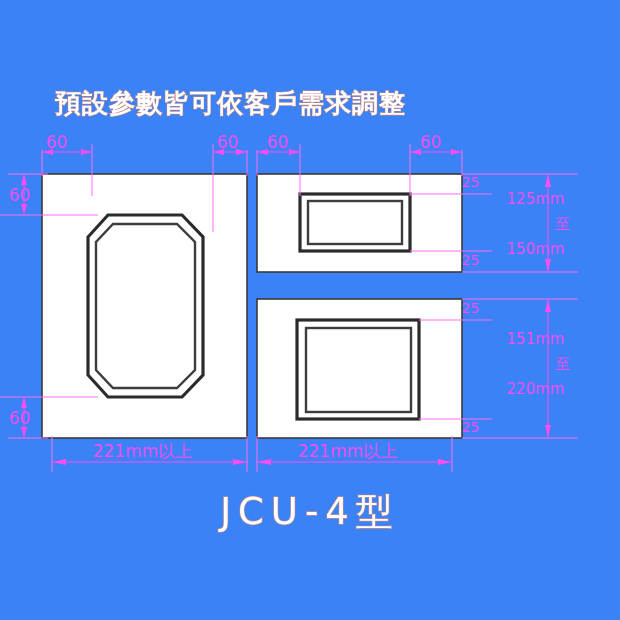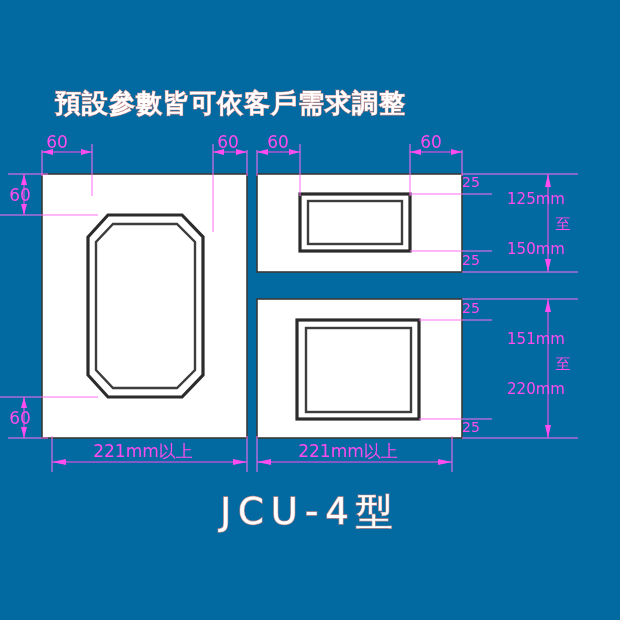--- a/index.html
+++ b/index.html
@@ -4,21 +4,21 @@
 <style>
   html, body {
     margin: 0;
     padding: 0;
     background: #ffffff;
   }
   #canvas-root {
     position: relative;
     width: 620px;
     height: 620px;
-    background: #0369a1;
+    background: #3b82f6;
     overflow: hidden;
     font-family: "DejaVu Sans", sans-serif;
   }
   #drawing-svg {
     position: absolute;
     left: 0;
     top: 0;
     width: 620px;
     height: 620px;
   }

